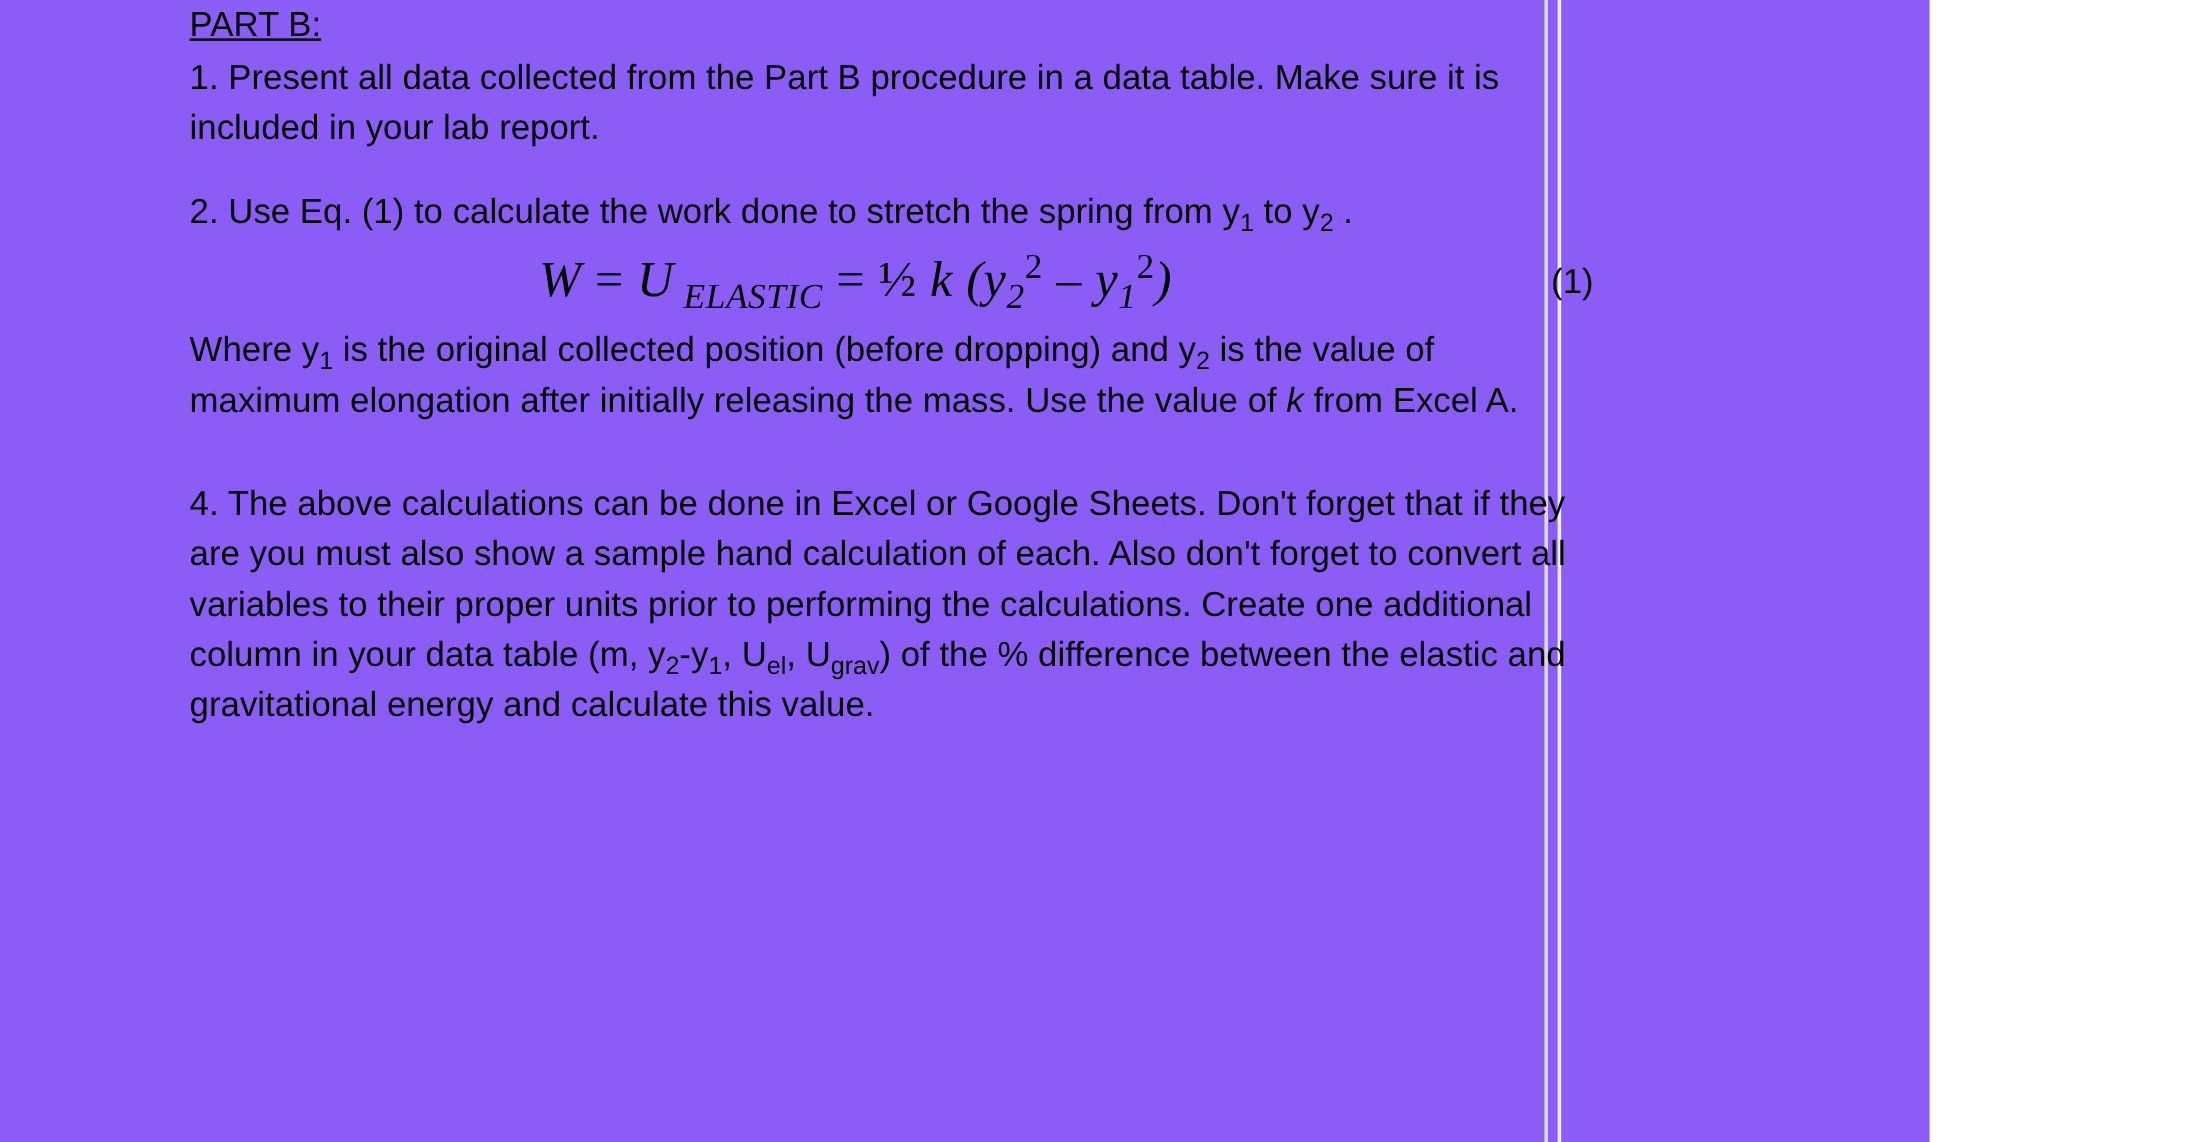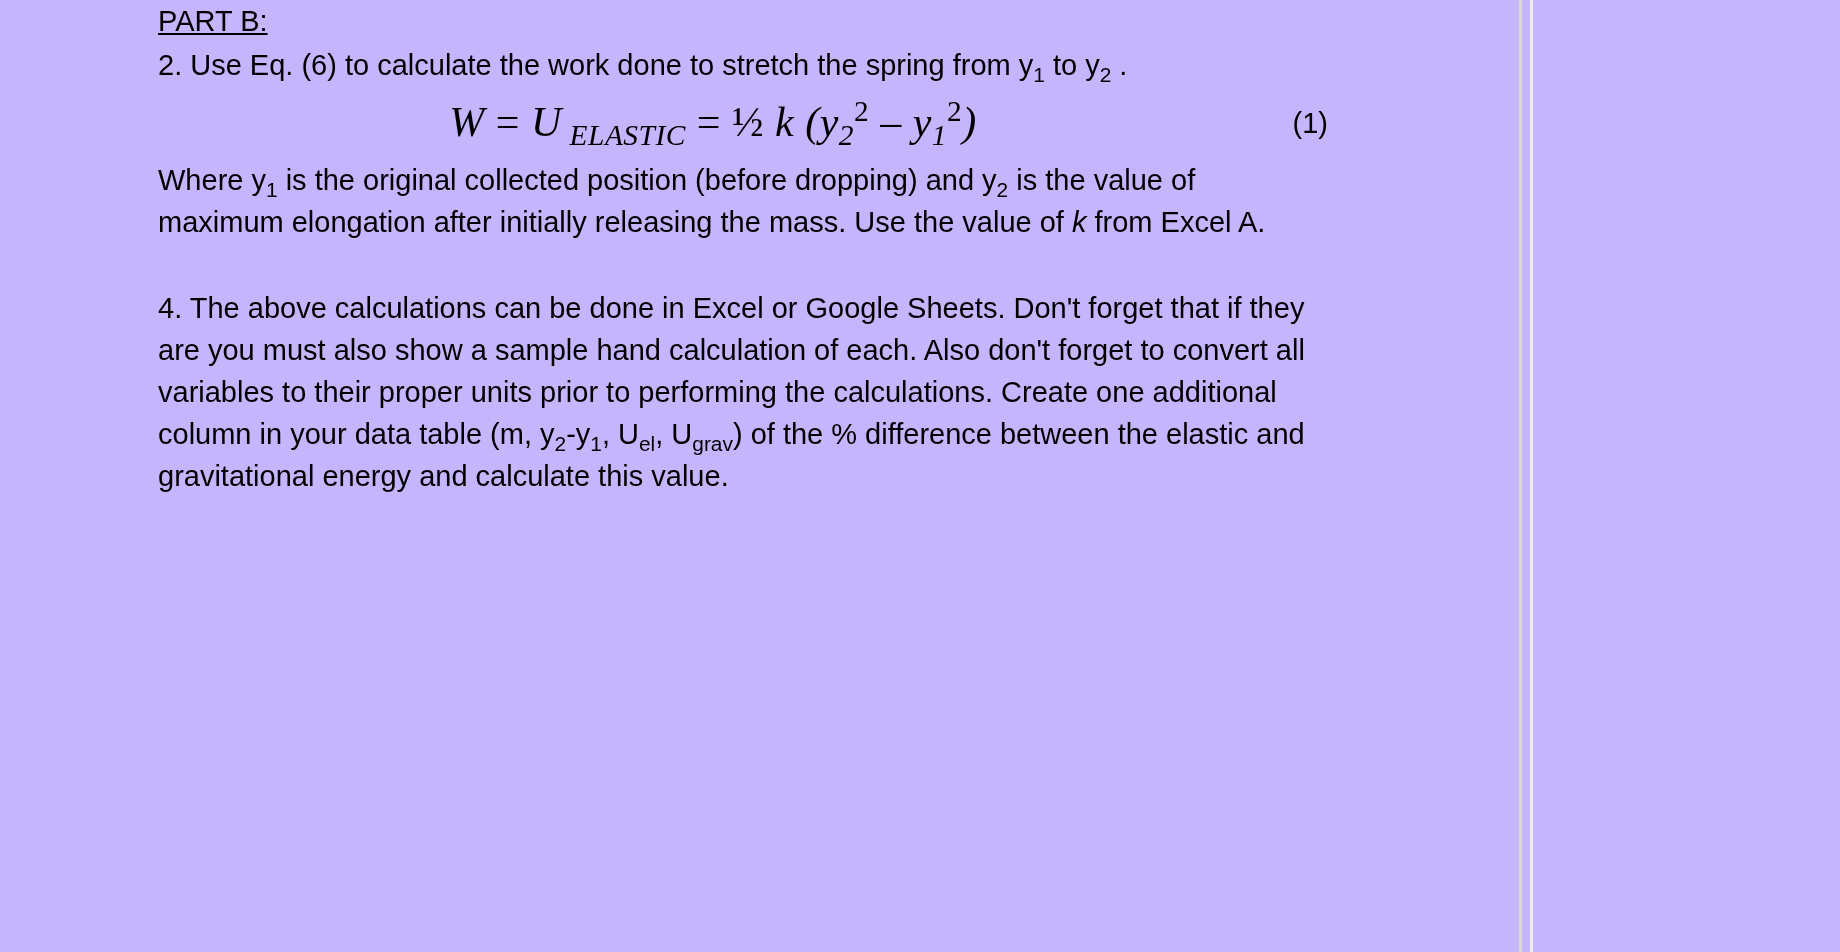--- a/index.html
+++ b/index.html
@@ -3,24 +3,24 @@
 <meta charset="utf-8">
 <style>
   html, body {
     margin: 0;
     padding: 0;
     background: #ffffff;
     font-family: Arial, Helvetica, sans-serif;
     color: #000000;
   }
   .page {
-    width: 1840px;
+    width: 1608px;
     min-height: 952px;
     position: relative;
-    background: #c4b5fd;
+    background: #8b5cf6;
     box-sizing: border-box;
   }
   .content {
     position: absolute;
     left: 158px;
     top: 0;
     width: 1170px;
     font-size: 29px;
     line-height: 1.45;
   }
@@ -96,23 +96,24 @@
 
 <div class="page">
 
   <div class="right-rule"></div>
   <div class="right-rule2"></div>
 
   <div class="content">
 
     <div class="section-title">PART B:</div>
 
+    <div class="para">1. Present all data collected from the Part B procedure in a data table.  Make sure it is included in your lab report.</div>
 
     <div class="para" style="margin-bottom:6px;">
-      <span>2. Use Eq. (6) to calculate the work done to stretch the spring from y</span><sub>1</sub><span> to y</span><sub>2</sub><span> .</span>
+      <span>2. Use Eq. (1) to calculate the work done to stretch the spring from y</span><sub>1</sub><span> to y</span><sub>2</sub><span> .</span>
     </div>
 
     <div class="equation-row">
       <div class="equation-center">
         <span>W</span><span style="font-style:normal"> = </span><span>U</span><span class="eq-sub smallcaps"> ELASTIC</span><span style="font-style:normal"> = </span><span style="font-style:normal">½ </span><span>k </span><span>(y</span><span class="eq-sub">2</span><span class="eq-sup" style="font-style:normal">2</span><span> – y</span><span class="eq-sub">1</span><span class="eq-sup" style="font-style:normal">2</span><span>)</span>
       </div>
       <div class="equation-label">(1)</div>
     </div>
 
     <div class="para">

